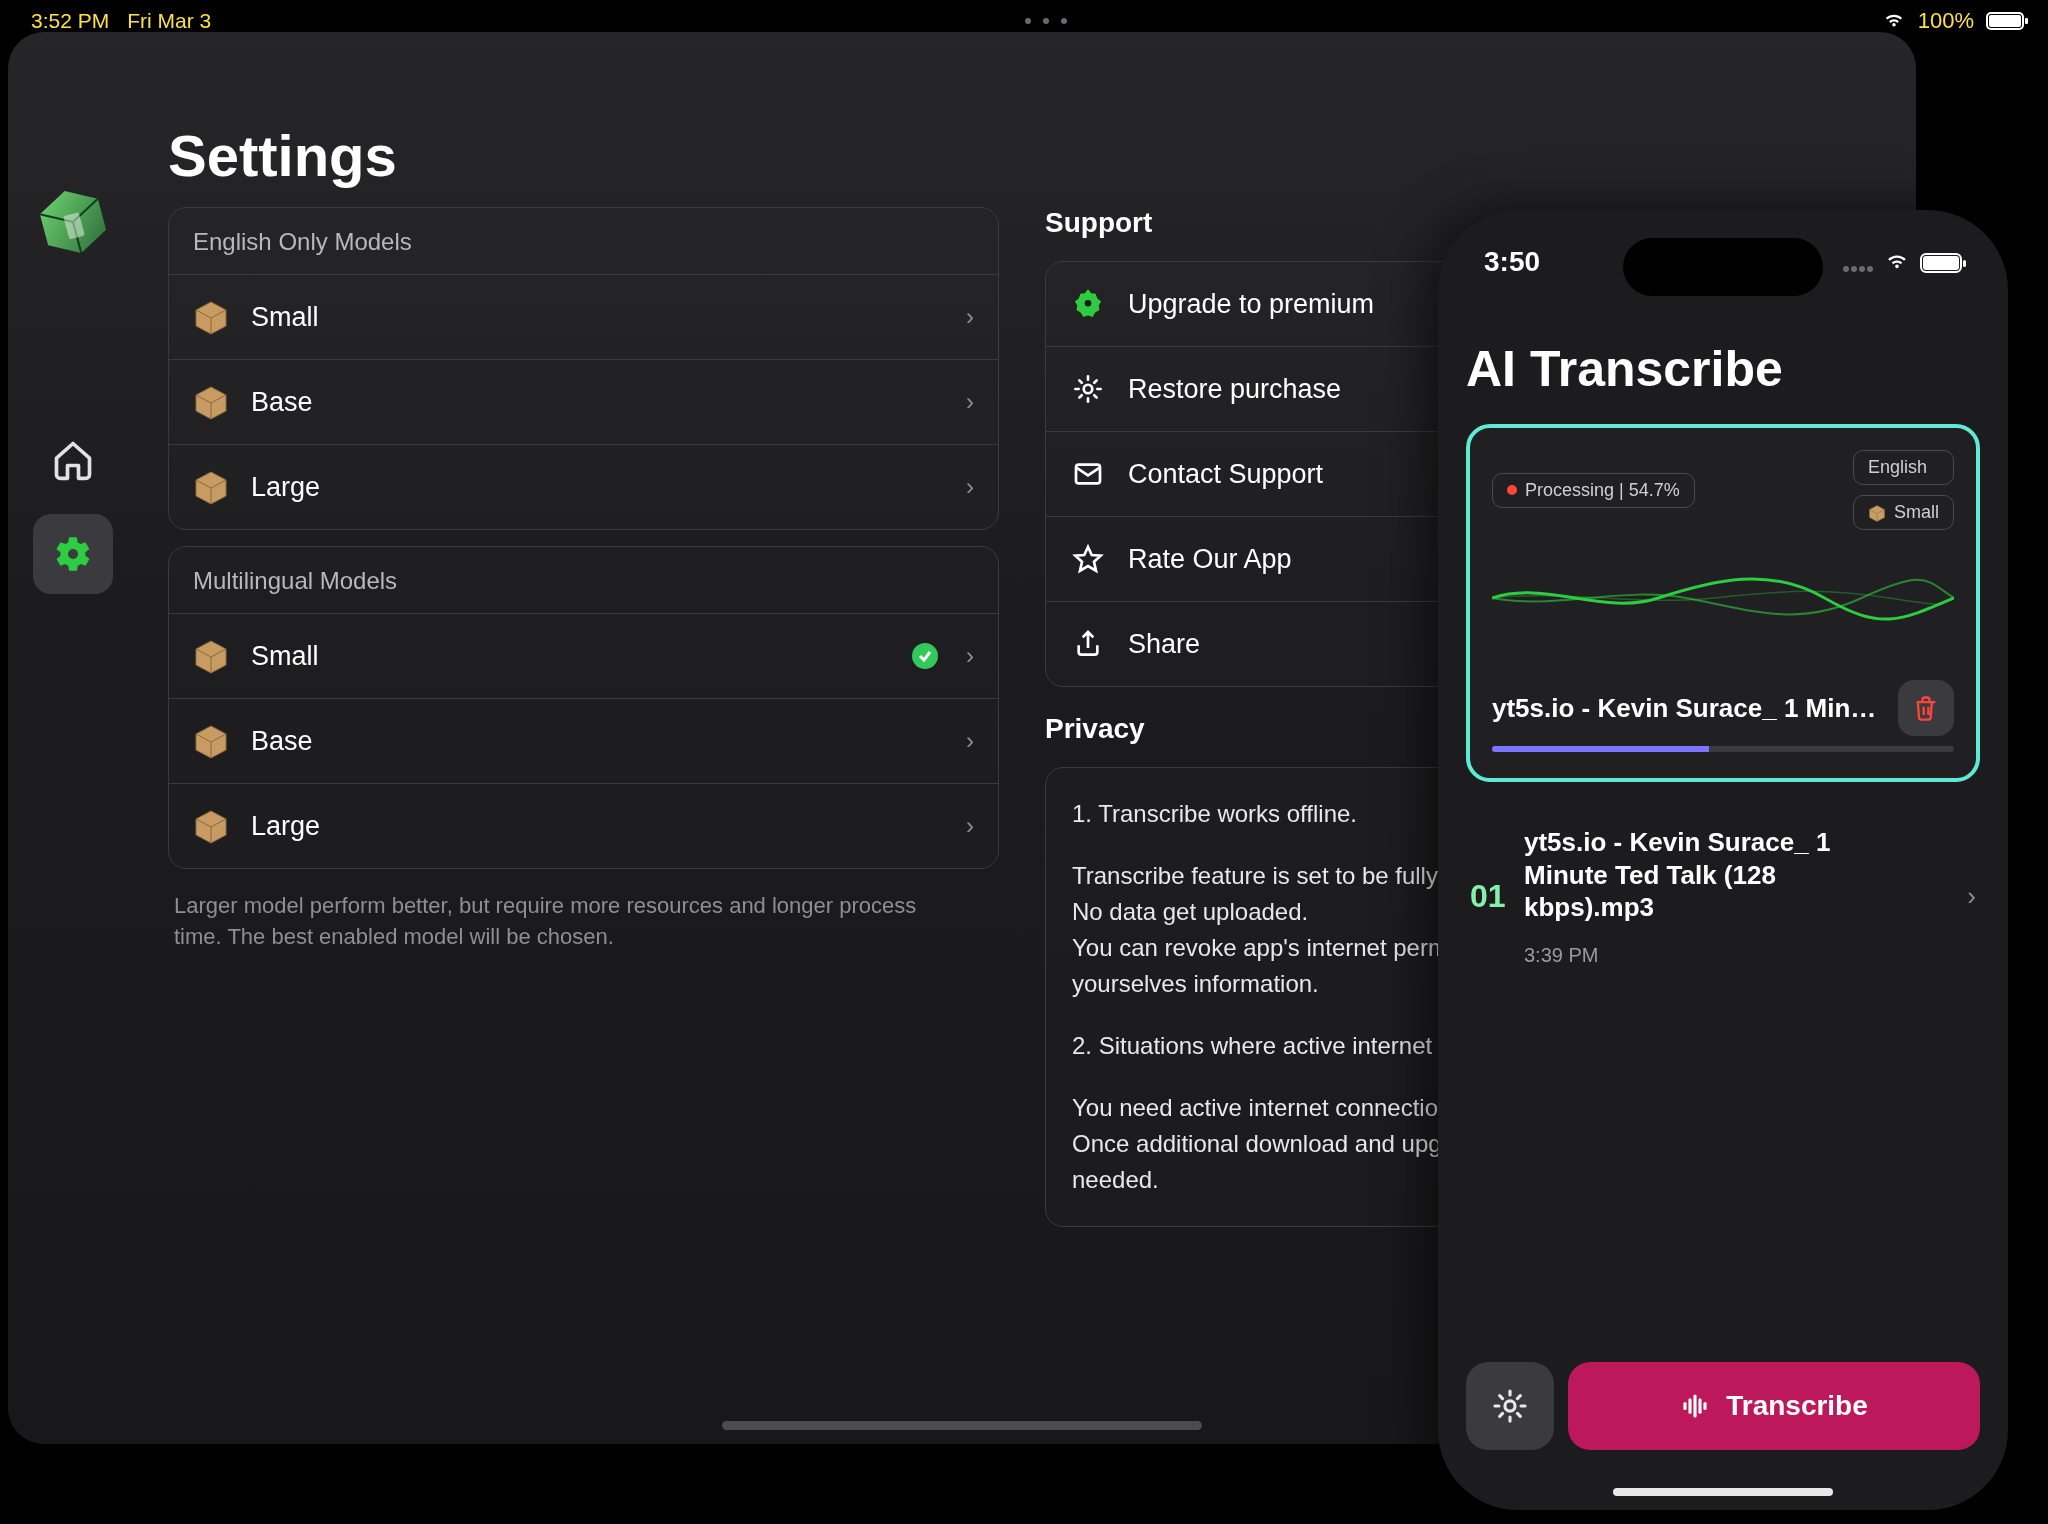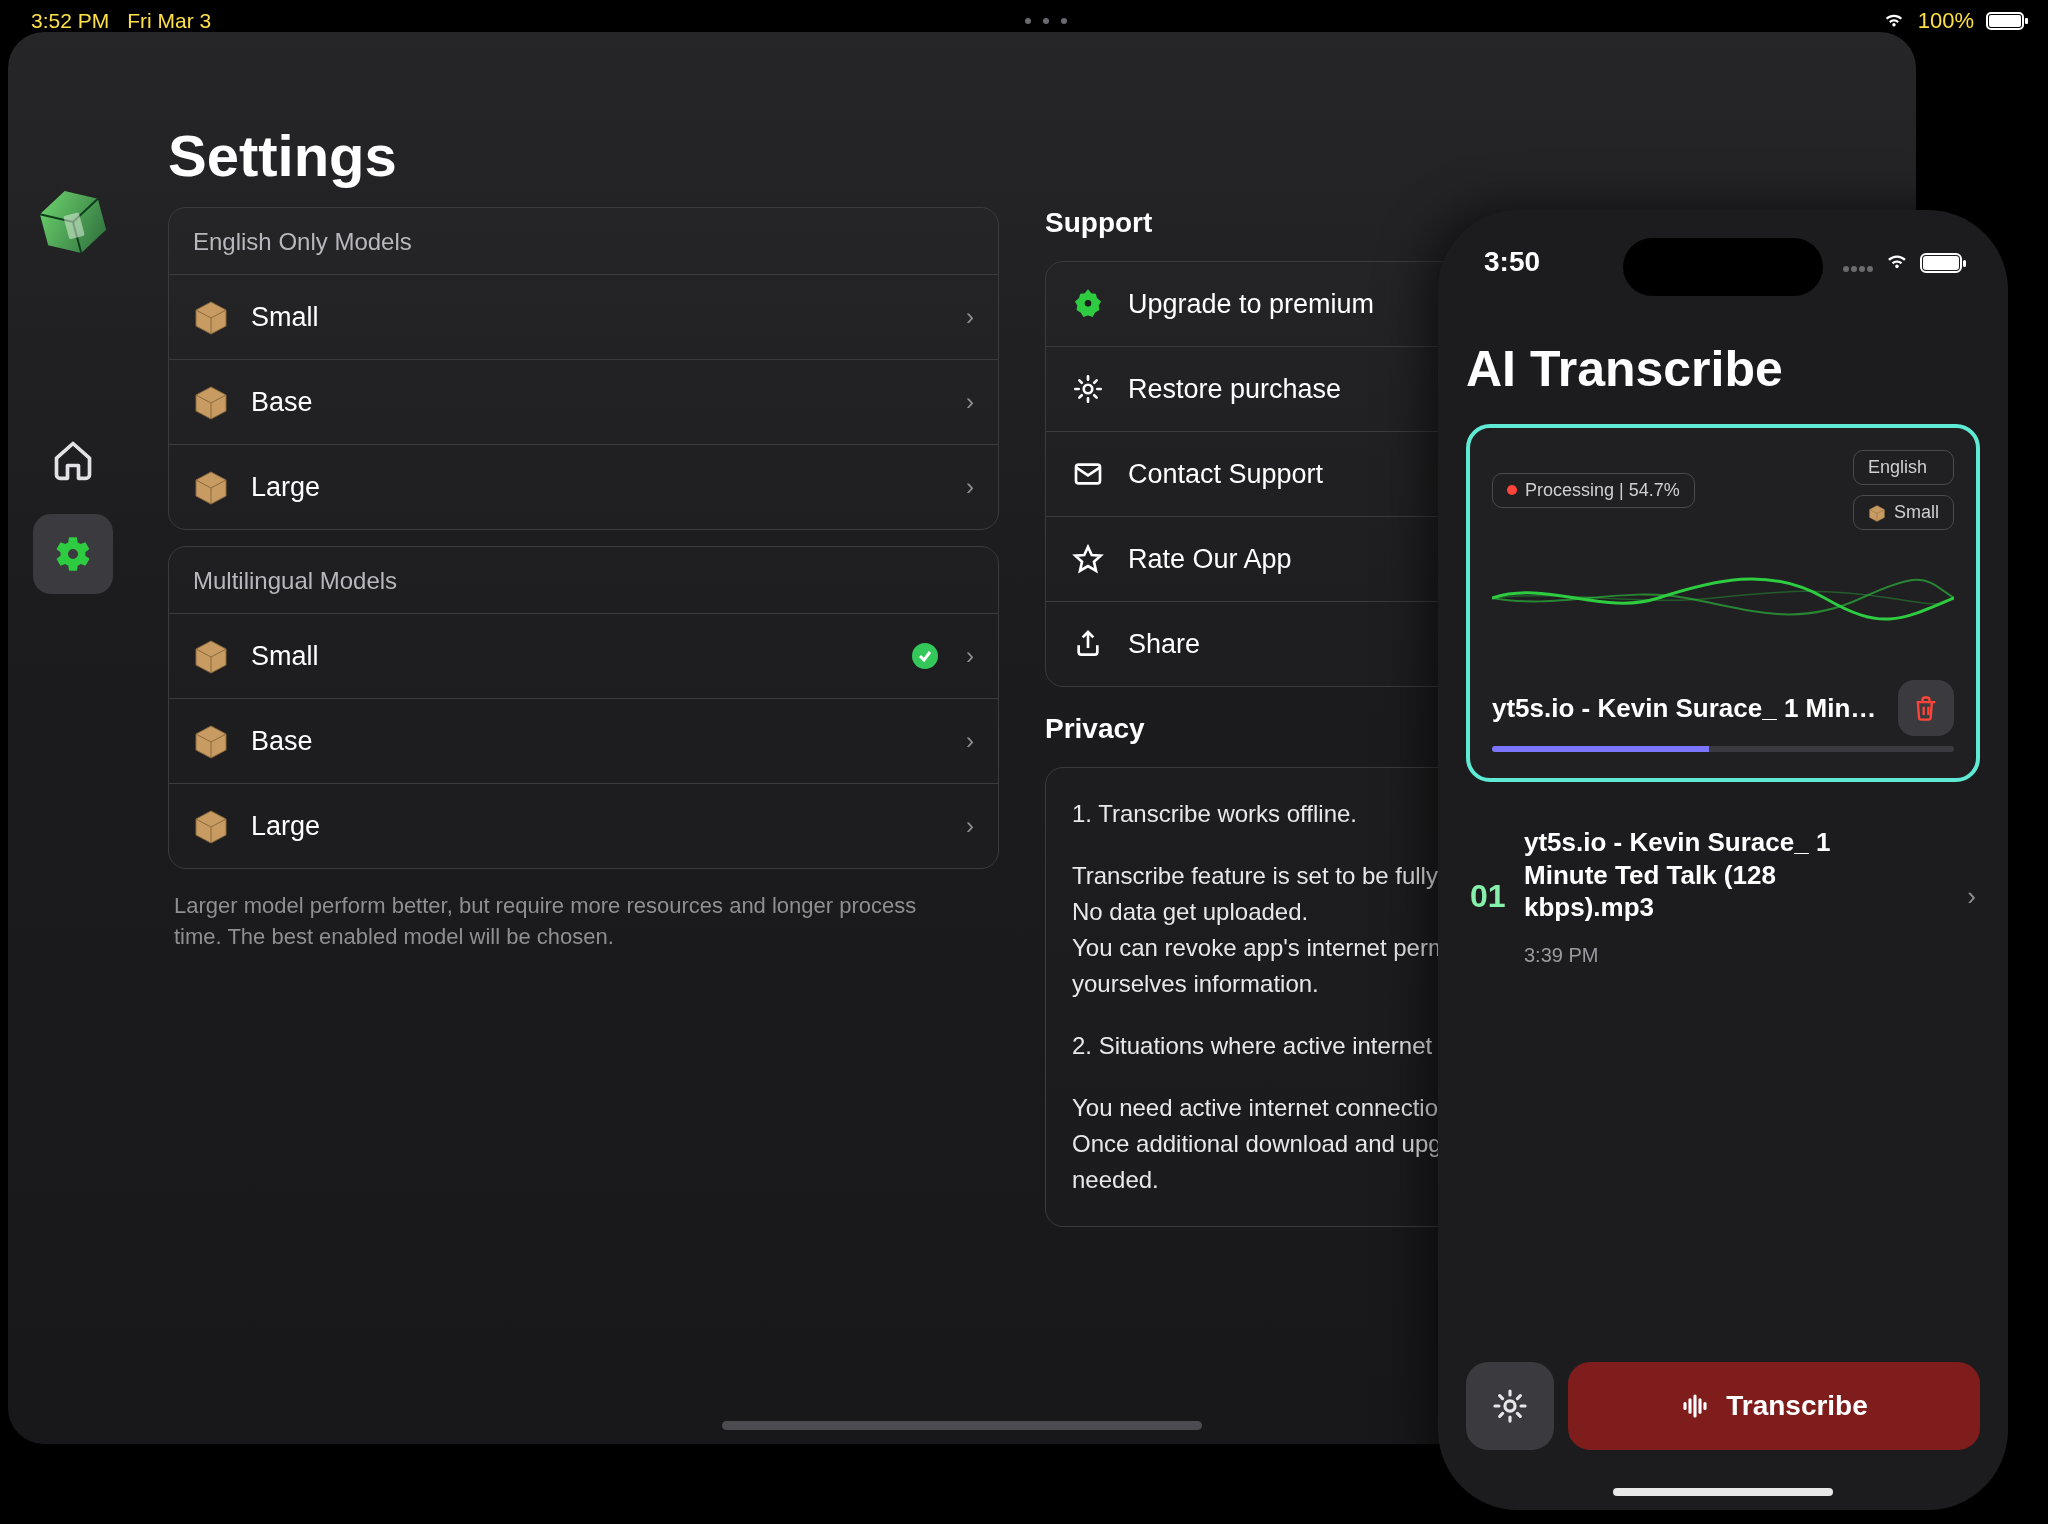--- a/index.html
+++ b/index.html
@@ -141,21 +141,21 @@
   .listrow .chev { color:#8e8e93; font-size:26px;}
 
   .iphone .bottombar {
     position:absolute; left:28px; right:28px; bottom:60px; display:flex; gap:14px;
   }
   .bottombar .gear {
     width:88px; height:88px; background:#3a3a3f; border-radius:22px; display:flex; align-items:center; justify-content:center;
   }
   .bottombar .gear svg { width:38px; height:38px; stroke:#e8e8ea; fill:none; stroke-width:2;}
   .bottombar .main-btn {
-    flex:1; height:88px; background:#7f1d1d; border-radius:22px; display:flex; align-items:center; justify-content:center; gap:16px; font-size:28px; font-weight:600;
+    flex:1; height:88px; background:#be185d; border-radius:22px; display:flex; align-items:center; justify-content:center; gap:16px; font-size:28px; font-weight:600;
   }
   .main-btn svg { width:30px; height:30px; stroke:#fff; fill:#fff;}
   .iphone .home-ind { position:absolute; bottom:14px; left:50%; transform:translateX(-50%); width:220px; height:8px; background:#fff; border-radius:5px; opacity:.9;}
 
   
   .chev-right::before { content:"›"; }
 
   
   .box-icon svg, .minibox svg { width:100%; height:100%; }
 

